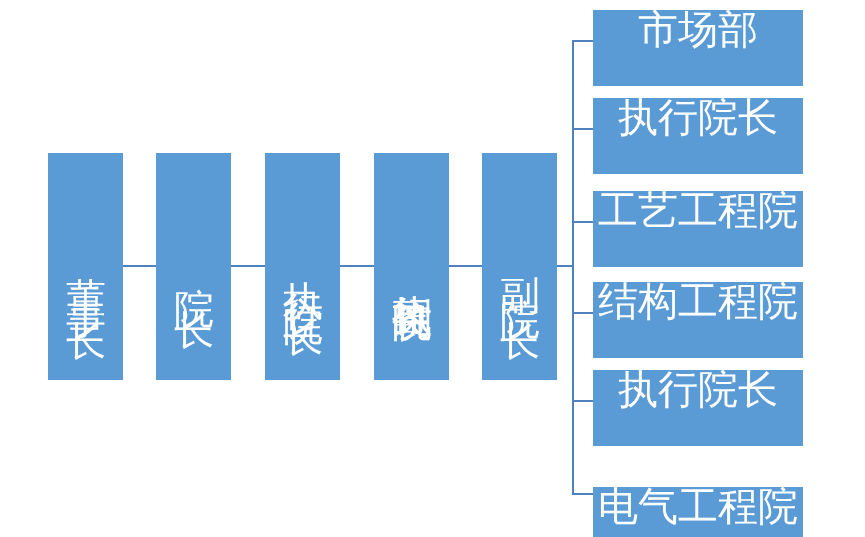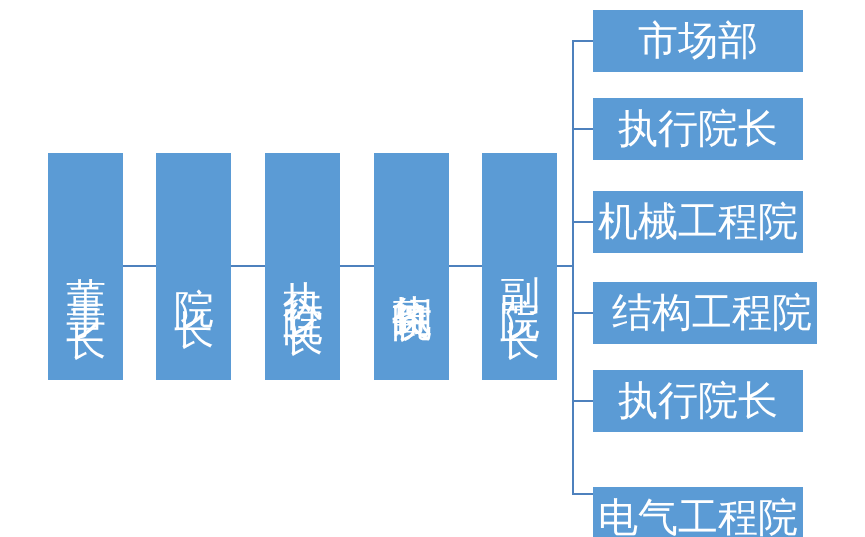--- a/index.html
+++ b/index.html
@@ -43,34 +43,33 @@
   .vnode-1 { left: 156px; }
   .vnode-2 { left: 265px; }
   .vnode-3 { left: 374px; }
   .vnode-4 { left: 482px; }
 
   
   .hnode {
     position: absolute;
     left: 593px;
     width: 210px;
-    height: 62px;
+    height: 76px;
     background: var(--box-fill, #5B9BD5);
     color: var(--box-text, #ffffff);
     display: flex;
-    align-items: center;
     justify-content: center;
     font-size: 40px;
     line-height: 1;
     white-space: nowrap;
   }
   .hnode-0 { top: 10px; }
   .hnode-1 { top: 98px; }
   .hnode-2 { top: 191px; }
-  .hnode-3 { top: 282px; padding-left: 14px; }
+  .hnode-3 { top: 282px; }
   .hnode-4 { top: 370px; }
   .hnode-5 { top: 463px; margin-top: 24px; }
 
   
   .connector {
     position: absolute;
     background: var(--connector, #4E81BD);
   }
   .h-line { height: 2px; top: 265px; }
   .link-0 { left: 123px; width: 33px; }
@@ -114,21 +113,21 @@
     <span class="vtext">副院长</span>
   </div>
 
   <div class="hnode hnode-0">
     <span>市场部</span>
   </div>
   <div class="hnode hnode-1">
     <span>执行院长</span>
   </div>
   <div class="hnode hnode-2">
-    <span>机械工程院</span>
+    <span>工艺工程院</span>
   </div>
   <div class="hnode hnode-3">
     <span>结构工程院</span>
   </div>
   <div class="hnode hnode-4">
     <span>执行院长</span>
   </div>
   <div class="hnode hnode-5">
     <span>电气工程院</span>
   </div>

